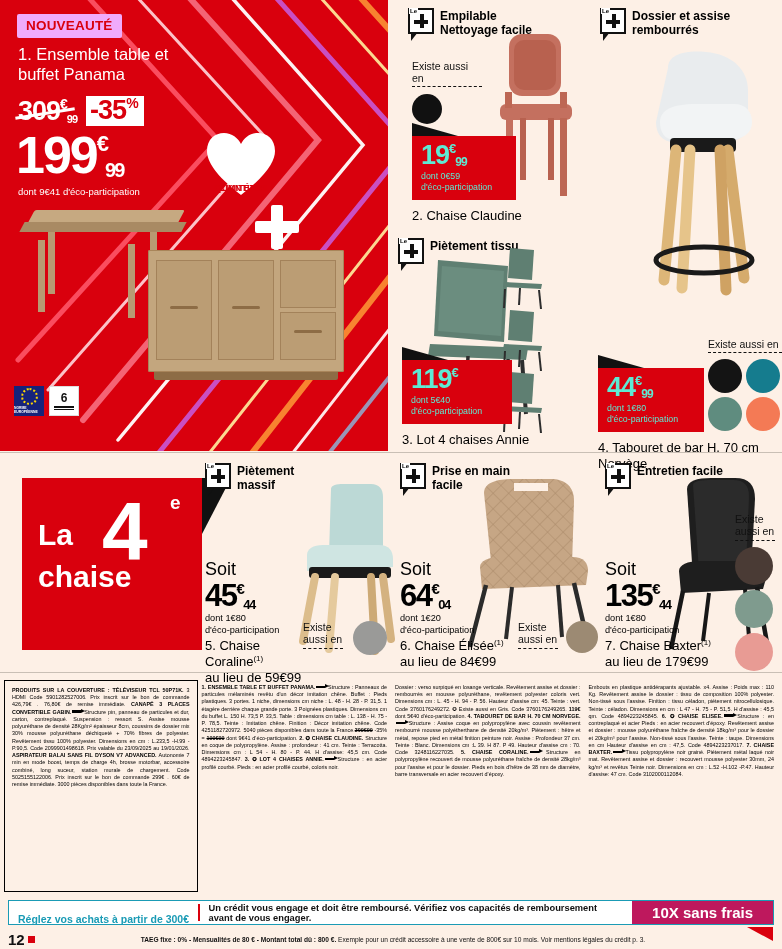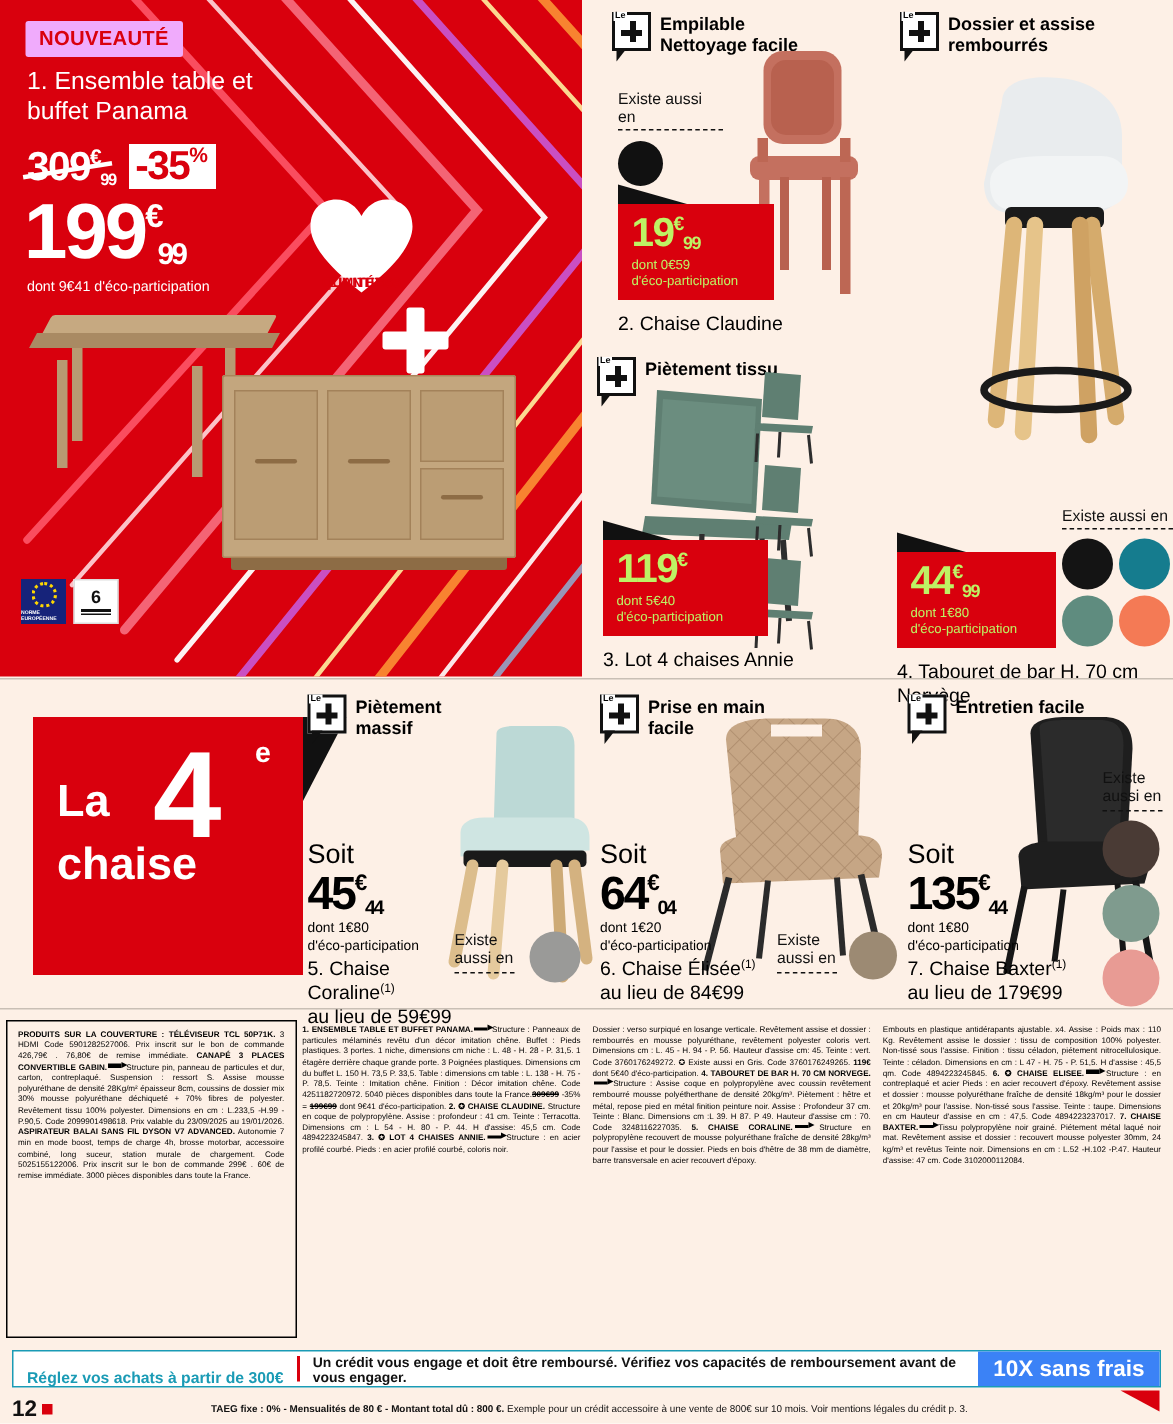--- a/index.html
+++ b/index.html
@@ -117,21 +117,21 @@
   .feat-icon .tail{
     position:absolute; left:1px; bottom:-9px; width:0; height:0;
     border-left:7px solid #111; border-bottom:9px solid transparent;
   }
   .feat-text { font-size:12px; font-weight:bold; line-height:1.2; padding-top:1px; }
 
   .exists-label { font-size:10.5px; color:#111; }
   .dashline { border-top:1.6px dashed #111; margin-top:2px; }
   .swatch { border-radius:50%; display:block; }
 
-  .pricebox { position:relative; background:#d9000d; color:#bef264; padding:6px 9px 7px; display:inline-block; }
+  .pricebox { position:relative; background:#d9000d; color:#5eead4; padding:6px 9px 7px; display:inline-block; }
   .pricebox .corner {
     position:absolute; left:0; top:-13px; width:0; height:0;
     border-left:46px solid #111; border-top:13px solid transparent;
   }
   .pricebox .amount { font-weight:bold; font-size:27px; line-height:.98; letter-spacing:-1px; display:flex; align-items:flex-start;}
   .pricebox .amount .eu{ font-size:13px; margin-top:1px; }
   .pricebox .amount .cts{ font-size:12px; align-self:flex-end; }
   .pricebox .eco { font-size:8.8px; line-height:1.25; margin-top:3px; }
 
   .prod-name { font-size:13px; line-height:1.2; margin-top:4px; }
@@ -176,22 +176,22 @@
     position:absolute; left:8px; top:900px; width:766px; height:25px;
     border:1.5px solid #1a9bb5; display:flex; align-items:stretch; background:#fff;
   }
   .credit-left {
     color:#1a9bb5; font-weight:bold; font-size:10.5px; display:flex; align-items:center;
     padding:0 9px; white-space:nowrap;margin-top:12px;
   }
   .credit-sep { width:1.5px; background:#d9000d; margin:3px 0; }
   .credit-mid { flex:1; display:flex; align-items:center; padding:0 9px; font-size:9.3px; font-weight:bold; color:#111; }
   .credit-right {
-    background:#3b82f6; color:#fff; font-weight:bold; font-size:15px;
-    display:flex; align-items:center; padding:0 10px; white-space:nowrap;
+    background:#be185d; color:#fff; font-weight:bold; font-size:15px;
+    display:flex; align-items:center; padding:0 20px; white-space:nowrap;
   }
   .credit-tri { position:absolute; right:0; top:26px; width:0; height:0; border-right:26px solid #d9000d; border-bottom:14px solid transparent;}
   .footline { position:absolute; left:8px; top:931px; width:766px; display:flex; align-items:center; }
   .pagenum { font-size:15px; font-weight:bold; color:#111; }
   .pagesq { width:7px; height:7px; background:#d9000d; margin-left:3px; }
   .taeg { margin-left:106px; font-size:6.6px; color:#111; }
   .taeg b{ font-weight:bold; }
 
   .rule-h { position:absolute; background:#c9bfb5; height:1px; }
 </style>

